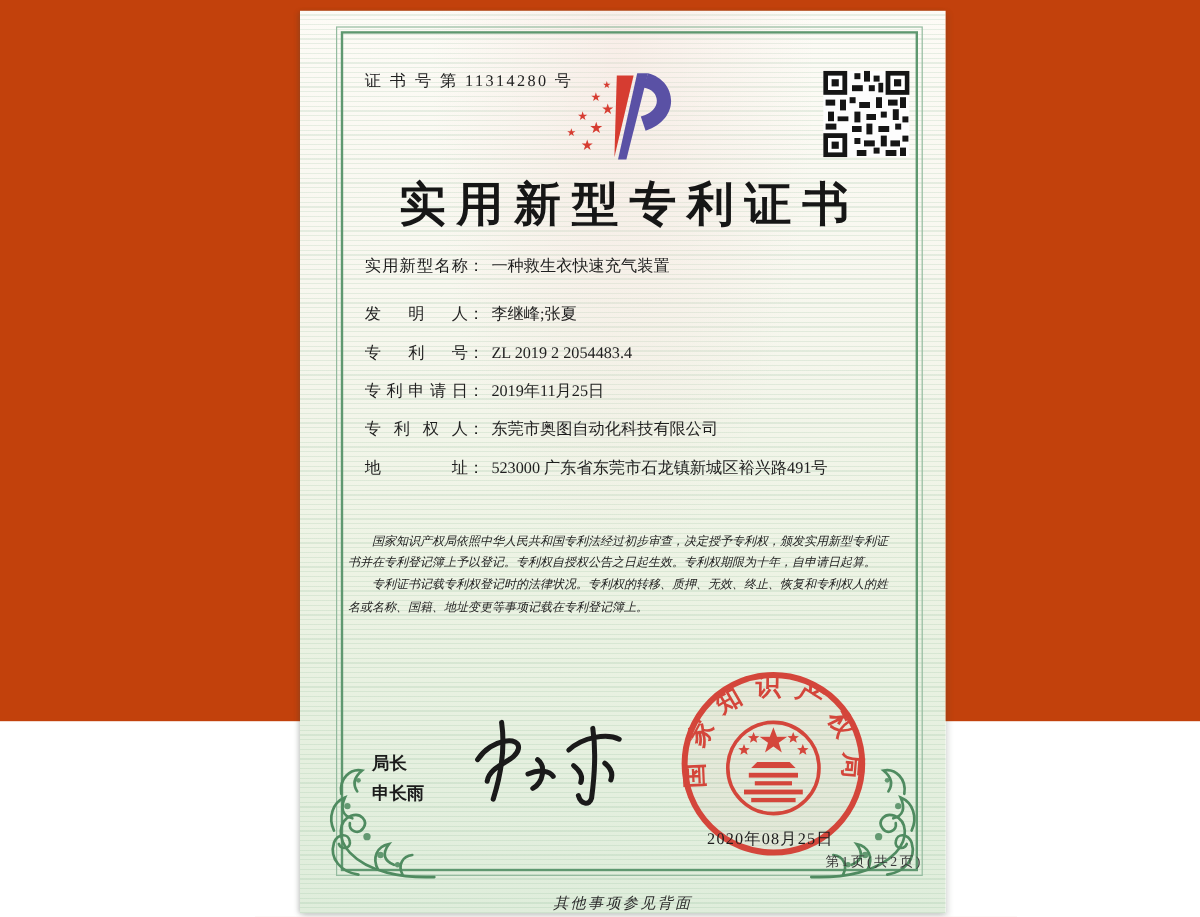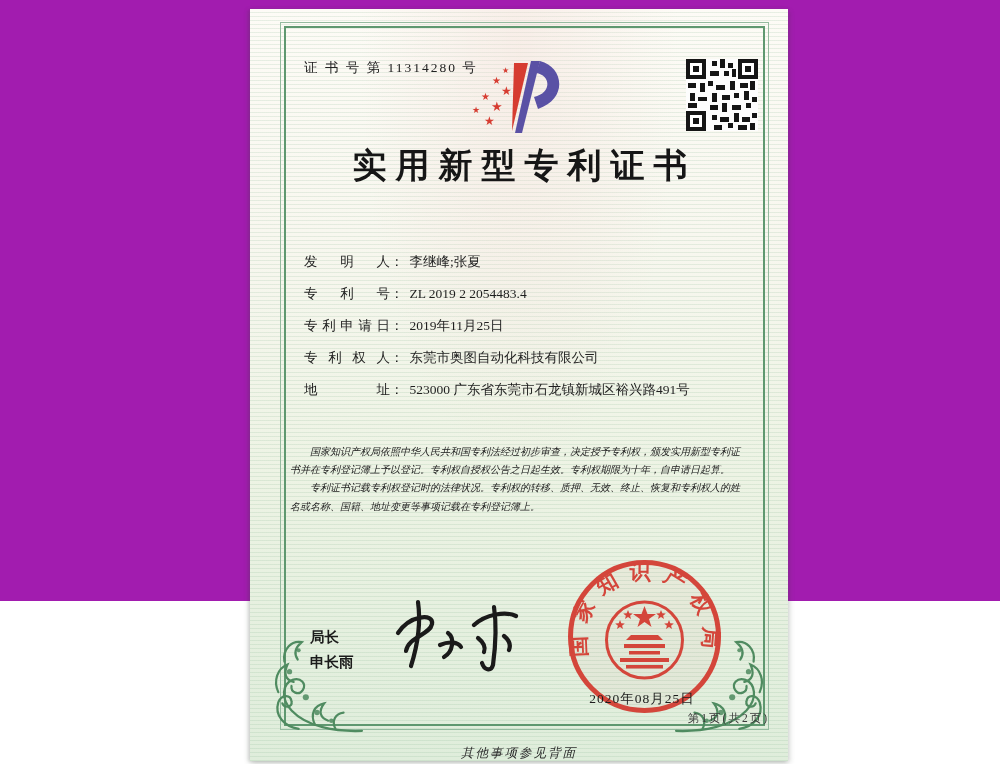--- a/index.html
+++ b/index.html
@@ -1,38 +1,38 @@
 <!DOCTYPE html>
 <html><head>
 <meta charset="utf-8">
 <style>
   * { margin:0; padding:0; box-sizing:border-box; }
   html,body { width:1000px; height:764px; background:#ffffff; overflow:hidden;
     font-family:"Liberation Serif","DejaVu Serif",serif; }
-  .stage { position:relative; width:1000px; height:601px; background:#a21caf; }
+  .stage { position:relative; width:1000px; height:601px; background:#c2410c; }
 
   .paper { position:absolute; left:250px; top:9px; width:538px; height:752px;
     background:
       radial-gradient(ellipse at 50% 6%, rgba(240,214,208,0.35), transparent 42%),
       repeating-linear-gradient(0deg, rgba(118,172,132,0.16) 0px, rgba(118,172,132,0.16) 1px, transparent 1px, transparent 4px),
       linear-gradient(180deg, #fdfbf6 0%, #f8f7ef 30%, #edf3e4 62%, #dfeddb 100%);
     box-shadow: -2px 1px 4px rgba(60,70,60,0.25), 2px 2px 5px rgba(60,70,60,0.2);
   }
 
   .frame { position:absolute; left:30px; top:13px; width:489px; height:708px;
     border:1px solid #94bb9f; }
   .frame-inner { position:absolute; inset:3px; border:2px solid #5f9870; }
 
   .cert-no { position:absolute; left:54px; top:50px; font-size:13.5px; letter-spacing:2px; color:#222; }
 
   .logo { position:absolute; left:204px; top:42px; }
   .qr { position:absolute; left:436px; top:50px; }
 
   .title { position:absolute; left:30px; top:134px; width:489px; text-align:center;
-    font-size:34px; font-weight:600; letter-spacing:9px; color:#161616; }
+    font-size:39px; font-weight:600; letter-spacing:9px; color:#161616; }
 
   .frow { position:absolute; left:54px; font-size:13.5px; color:#1f1f1f; white-space:nowrap; }
   .flabel { display:inline-block; width:86px; text-align:justify; text-align-last:justify; vertical-align:top; }
   .fcolon { margin-right:6px; }
   .grant-group2 { margin-left:40px; }
   .grant-label { letter-spacing:1px; }
 
   .paras { position:absolute; left:40px; top:434px; width:452px; font-size:10px;
     line-height:1.82; color:#222; font-style:italic; }
   .paras p { text-indent:2em; }
@@ -162,20 +162,23 @@
           <rect x="7" y="7" width="6" height="6" fill="#151515"></rect>
         <rect x="56" y="4" width="12" height="12" fill="#fff"></rect>
           <rect x="59" y="7" width="6" height="6" fill="#151515"></rect>
         <rect x="4" y="56" width="12" height="12" fill="#fff"></rect>
           <rect x="7" y="59" width="6" height="6" fill="#151515"></rect>
       </g>
     </svg>
 
     <div class="title">实用新型专利证书</div>
 
+    <div class="frow" style="top:204px">
+      <span class="flabel">实用新型名称</span><span class="fcolon">：</span><span>一种救生衣快速充气装置</span>
+    </div>
     <div class="frow" style="top:244px">
       <span class="flabel">发明人</span><span class="fcolon">：</span><span>李继峰;张夏</span>
     </div>
     <div class="frow" style="top:276px">
       <span class="flabel">专利号</span><span class="fcolon">：</span><span>ZL 2019 2 2054483.4</span>
     </div>
     <div class="frow" style="top:308px">
       <span class="flabel">专利申请日</span><span class="fcolon">：</span><span>2019年11月25日</span>
     </div>
     <div class="frow" style="top:340px">

